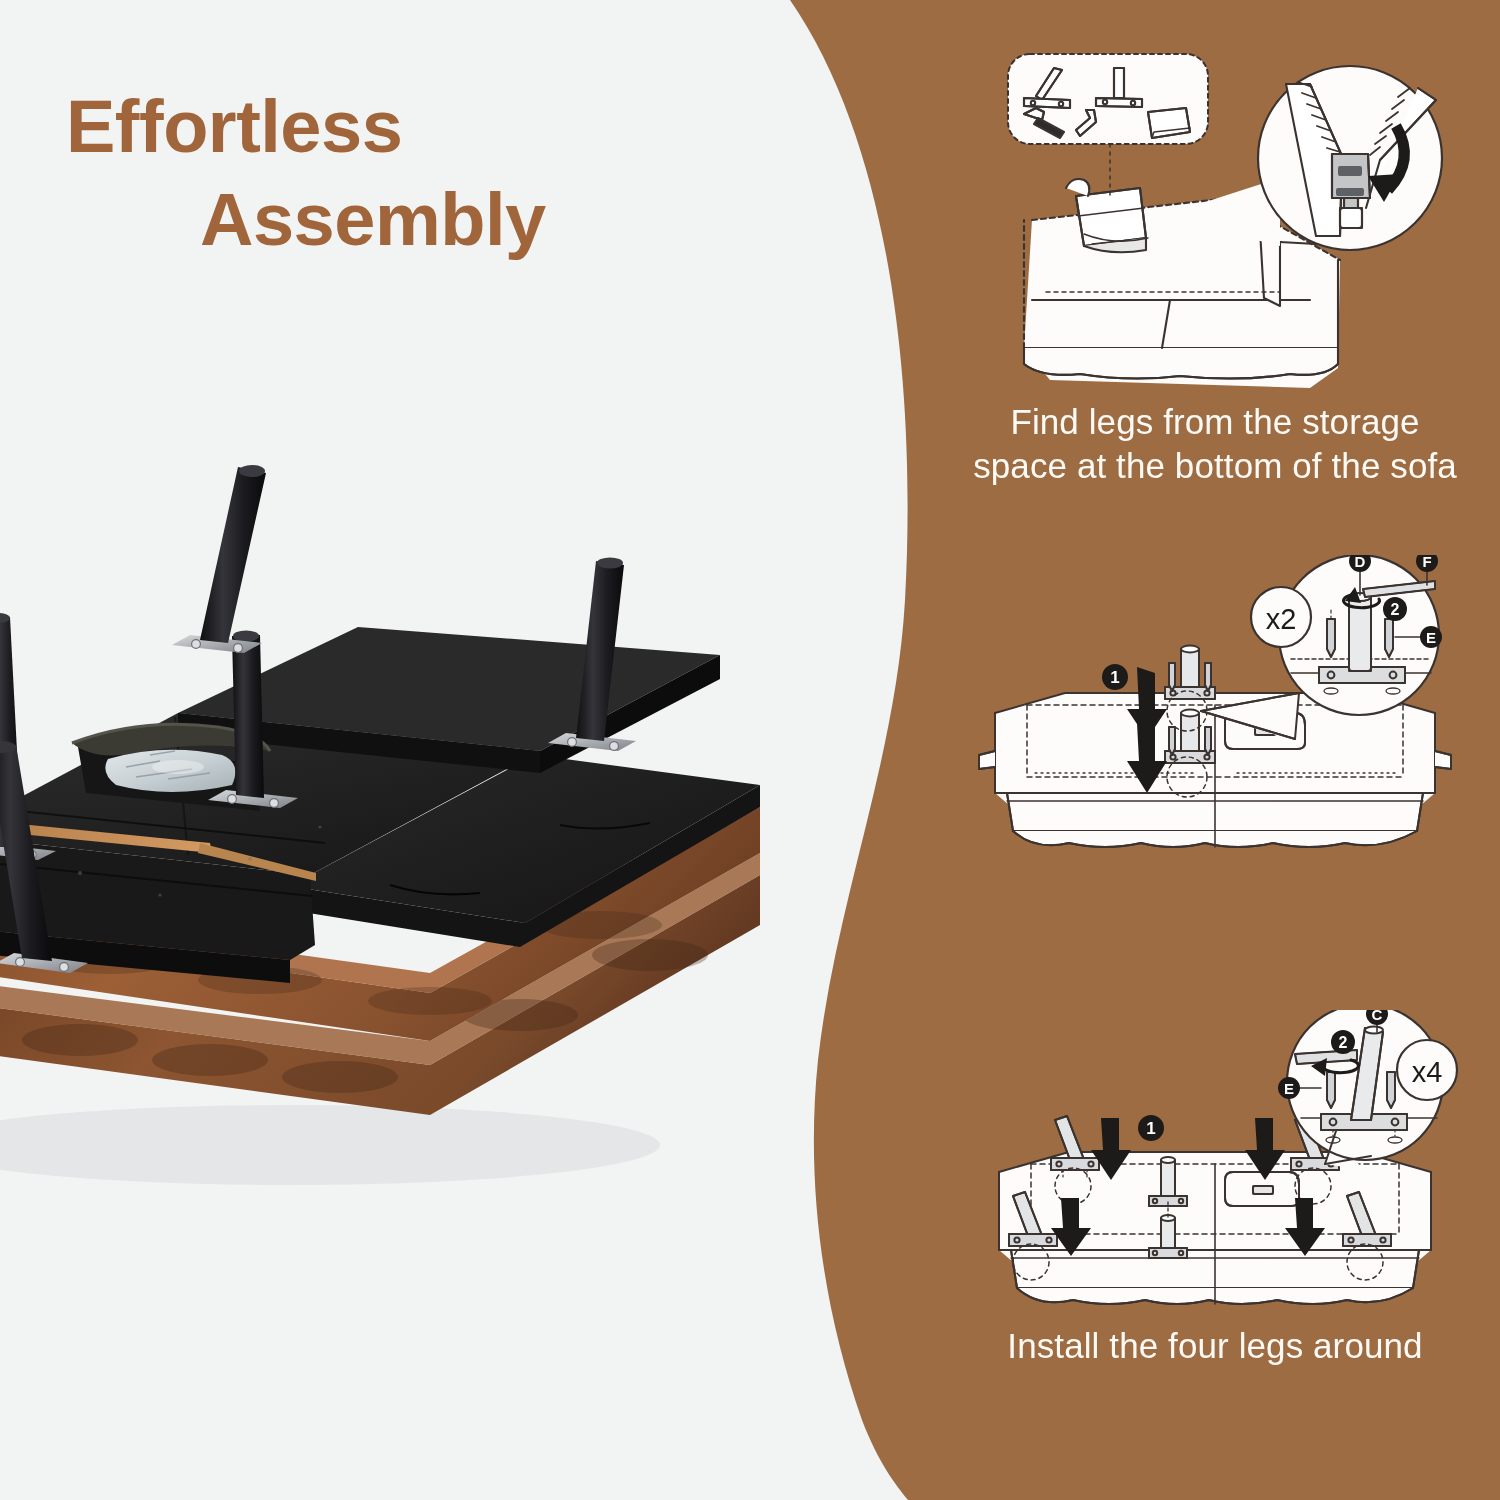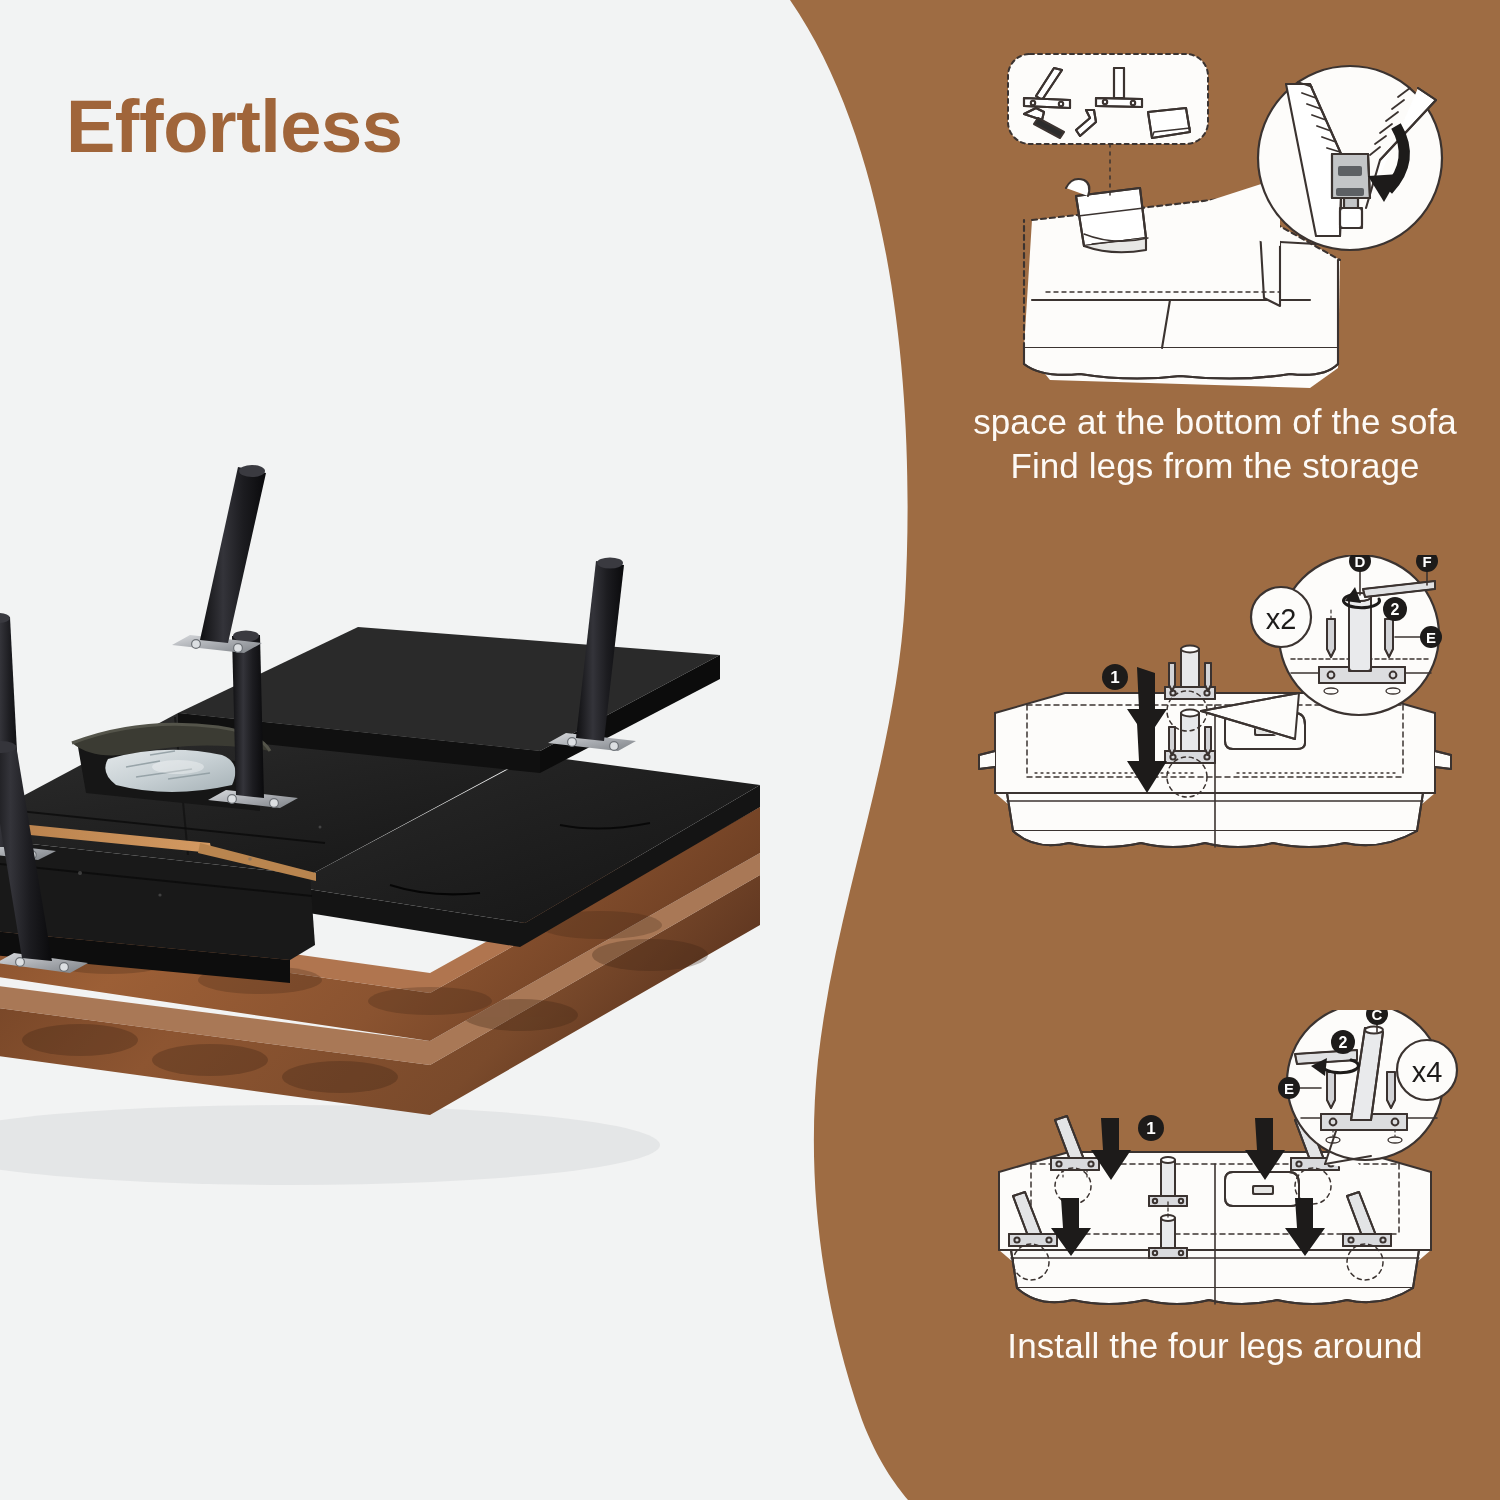--- a/index.html
+++ b/index.html
@@ -83,20 +83,21 @@
     <path d="M 790 0
              C 900 160, 915 420, 905 600
              C 896 760, 836 900, 818 1060
              C 806 1175, 820 1300, 862 1420
              C 878 1462, 895 1484, 908 1500
              L 1500 1500 L 1500 0 Z" fill="#9e6c43"></path>
   </svg>
 
   <div id="headline">
     <div class="ln ln1" style="color: rgb(160, 101, 58);">Effortless</div>
+    <div class="ln ln2" style="color: rgb(160, 101, 58);">Assembly</div>
   </div>
 
   <svg id="photo" viewBox="0 0 880 760">
     <defs>
       <linearGradient id="suedeTop" x1="0" y1="0" x2="1" y2="0.3">
         <stop offset="0%" stop-color="#7e4a29"></stop>
         <stop offset="35%" stop-color="#9c5f36"></stop>
         <stop offset="70%" stop-color="#8a5330"></stop>
         <stop offset="100%" stop-color="#6e3f23"></stop>
       </linearGradient>
@@ -345,22 +346,22 @@
           <path d="M 364 150 L 378 150 L 378 160 L 364 160 Z" fill="#c3c5c7"></path>
           <path d="M 364 150 L 378 150 L 378 160 L 364 160 Z"></path>
           <rect x="360" y="160" width="22" height="20" rx="3" fill="#fff"></rect>
           <path d="M 360 160 h 22 v 20 h -22 z"></path>
 
           <path d="M 416 78 Q 436 112 408 142" stroke="#1d1b1a" stroke-width="11" fill="none" stroke-linecap="butt"></path>
           <path d="M 420 126 L 404 154 L 388 128 Z" fill="#1d1b1a" stroke="none"></path>
         </g>
       </svg>
       <div class="cap" style="color: rgb(253, 250, 246);">
+        <div>Find legs from the storage</div>
         <div>space at the bottom of the sofa</div>
-        <div>Find legs from the storage</div>
       </div>
     </div>
 
     <div class="step" id="step2">
       <svg class="fig" width="500" height="300" viewBox="0 0 500 300">
         <g fill="none" stroke="#3b3330" stroke-width="2" stroke-linejoin="round" stroke-linecap="round">
 
           <path d="M 30 158 L 100 138 L 400 138 L 470 158 L 470 238 L 442 262 L 58 262 L 30 238 Z" fill="#fdfcfa" stroke="none"></path>
           <path d="M 30 158 L 100 138 L 400 138 L 470 158"></path>
           <path d="M 30 158 L 30 238"></path>

